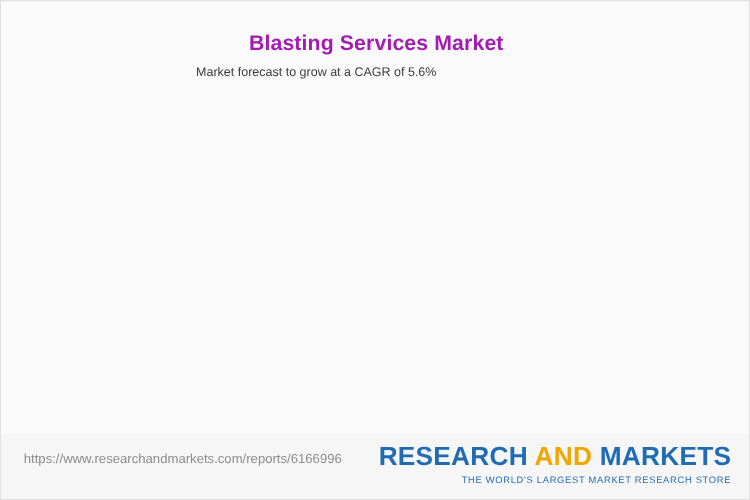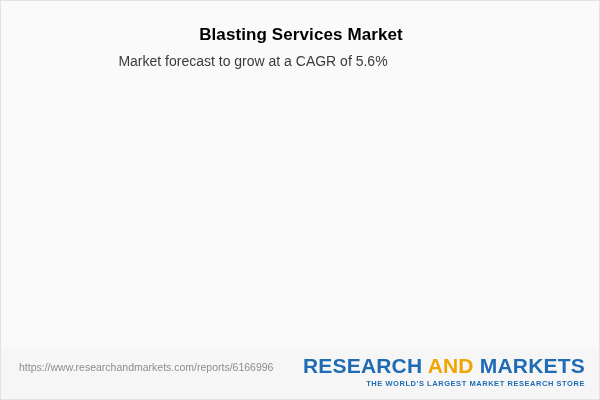--- a/index.html
+++ b/index.html
@@ -23,30 +23,30 @@
 
   
   #chart-title {
     position: absolute;
     left: 0;
     top: 24px;
     width: 600px;
     text-align: center;
     font-size: 17px;
     font-weight: bold;
-    color: #000000;
+    color: #a21caf;
     letter-spacing: 0.1px;
   }
   #chart-subtitle {
     position: absolute;
     left: 0;
     top: 52px;
     width: 504px;
     text-align: center;
-    font-size: 14px;
+    font-size: 10px;
     color: #3b3b3b;
   }
 
   
   #plot {
     position: absolute;
     left: 0;
     top: 0;
     width: 600px;
     height: 348px;
@@ -86,21 +86,21 @@
     letter-spacing: 0.2px;
     line-height: 1.05;
     white-space: nowrap;
   }
   #logo-and {
     color: #f0a500;
   }
   #logo-tagline {
     margin-top: 2px;
     font-size: 7.5px;
-    font-weight: bold;
+    font-weight: normal;
     color: #1f6cb4;
     letter-spacing: 0.55px;
     white-space: nowrap;
   }
 </style>
 </head>
 <body>
 
 <div id="canvas">
 

